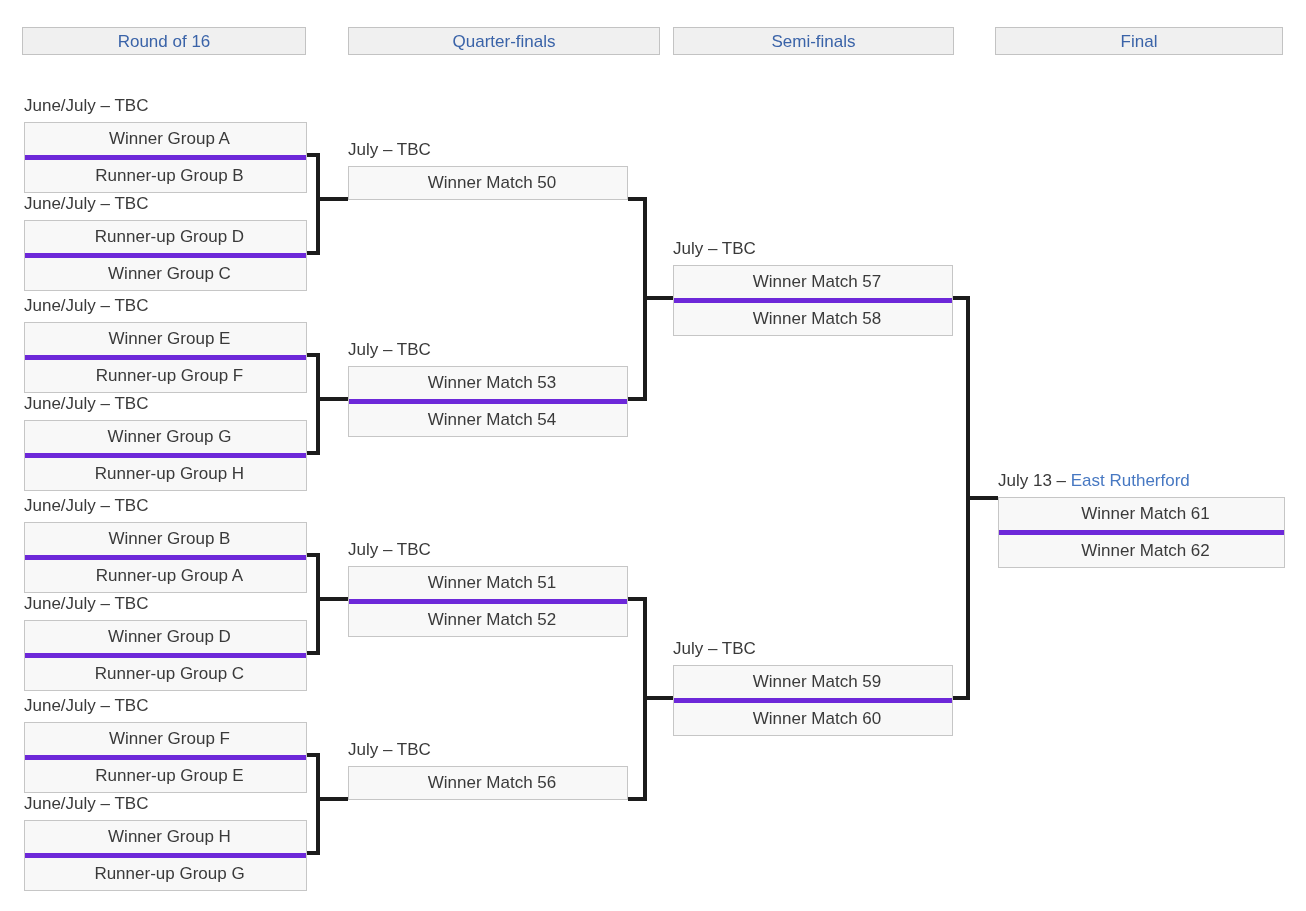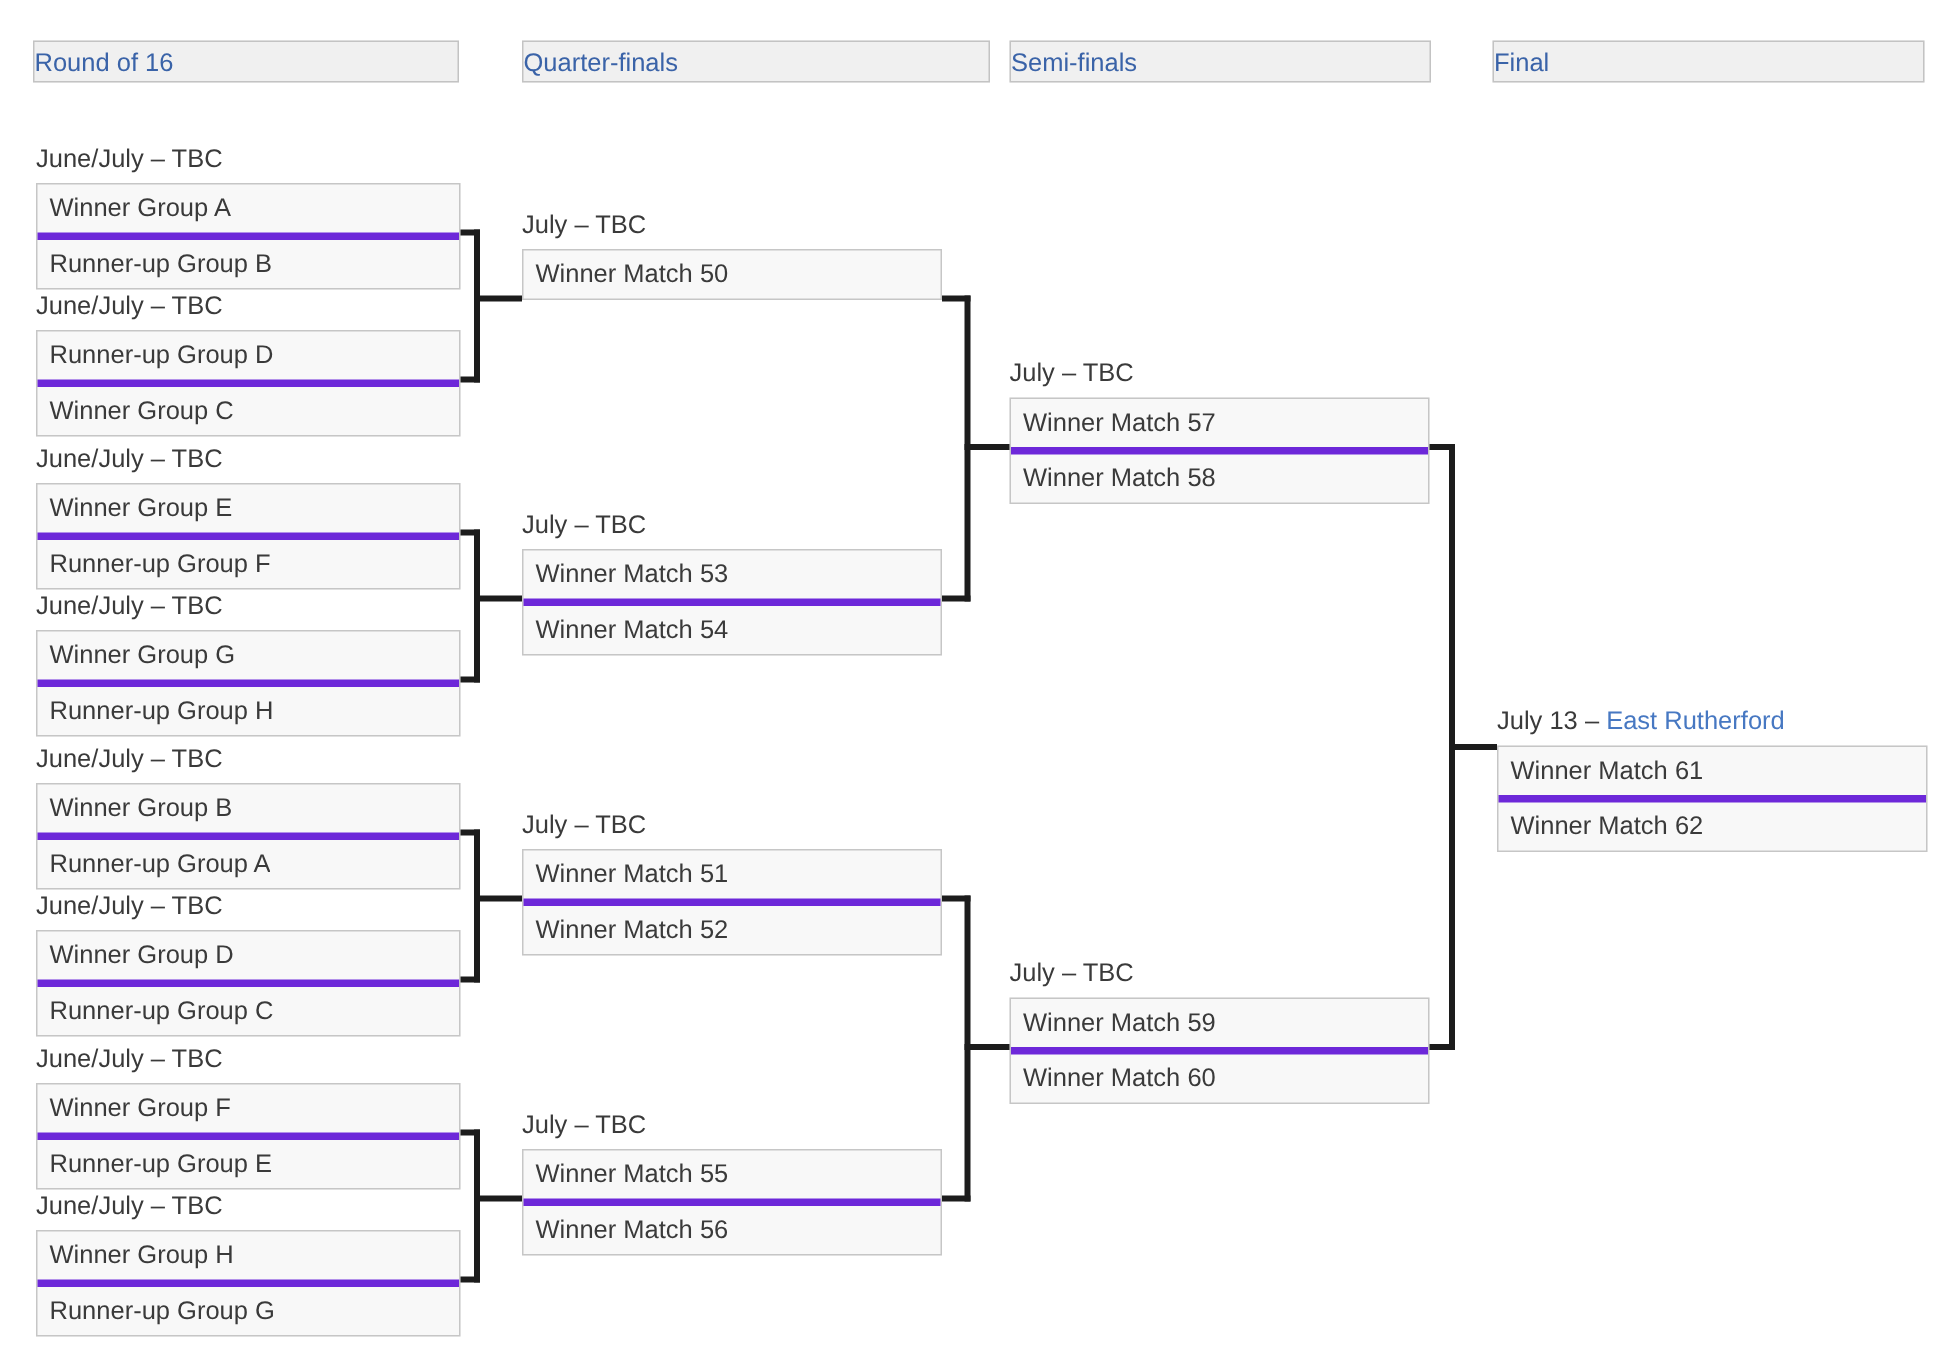--- a/index.html
+++ b/index.html
@@ -4,32 +4,32 @@
 <style>
   html,body{margin:0;padding:0;background:#ffffff;}
   #canvas{
     position:relative;width:1306px;height:911px;background:#ffffff;
     font-family:"Liberation Sans","DejaVu Sans",sans-serif;
     color:#3a3a3a;overflow:hidden;
   }
   .round-header{
     position:absolute;height:28px;line-height:28px;
     background:#f0f0f0;border:1px solid #c3c3c3;
-    color:#3a63a8;font-size:17px;
+    text-align:center;color:#3a63a8;font-size:17px;
     box-sizing:border-box;
   }
   .match{position:absolute;}
   .match .date{
     height:20px;line-height:20px;margin-bottom:6px;
     font-size:17px;color:#3a3a3a;white-space:nowrap;
   }
   .box{
     border:1px solid #c6c6c6;background:#f8f8f8;
   }
-  .row{height:32px;display:flex;align-items:flex-start;flex-direction:column;}
+  .row{height:32px;display:flex;align-items:center;flex-direction:column;}
   .row + .row{border-top:5px solid #6d28d9;}
   .name{
     flex:1;font-size:17px;line-height:32px;padding-left:8px;
     color:#3a3a3a;white-space:nowrap;overflow:hidden;
   }
   .score{border-left:1px solid #c6c6c6;}
   .c1 .score{width:51px;}
   .c2 .score{width:49px;}
   .c3 .score{width:49px;}
   .c4 .score{width:56px;}
@@ -185,24 +185,20 @@
       <div class="row">
           <div class="name">Winner Match 52</div>
           <div class="score"></div>
         </div>
     </div>
   </div>
   <div class="match c2" style="left:348px;top:740px;width:280px;">
     <div class="date">July – TBC</div>
     <div class="box">
       <div class="row">
-          <div class="name">Winner Match 55</div>
-          <div class="score"></div>
-        </div>
-      <div class="row">
           <div class="name">Winner Match 56</div>
           <div class="score"></div>
         </div>
     </div>
   </div>
 
   <div class="match c3" style="left:673px;top:239px;width:280px;">
     <div class="date">July – TBC</div>
     <div class="box">
       <div class="row">

